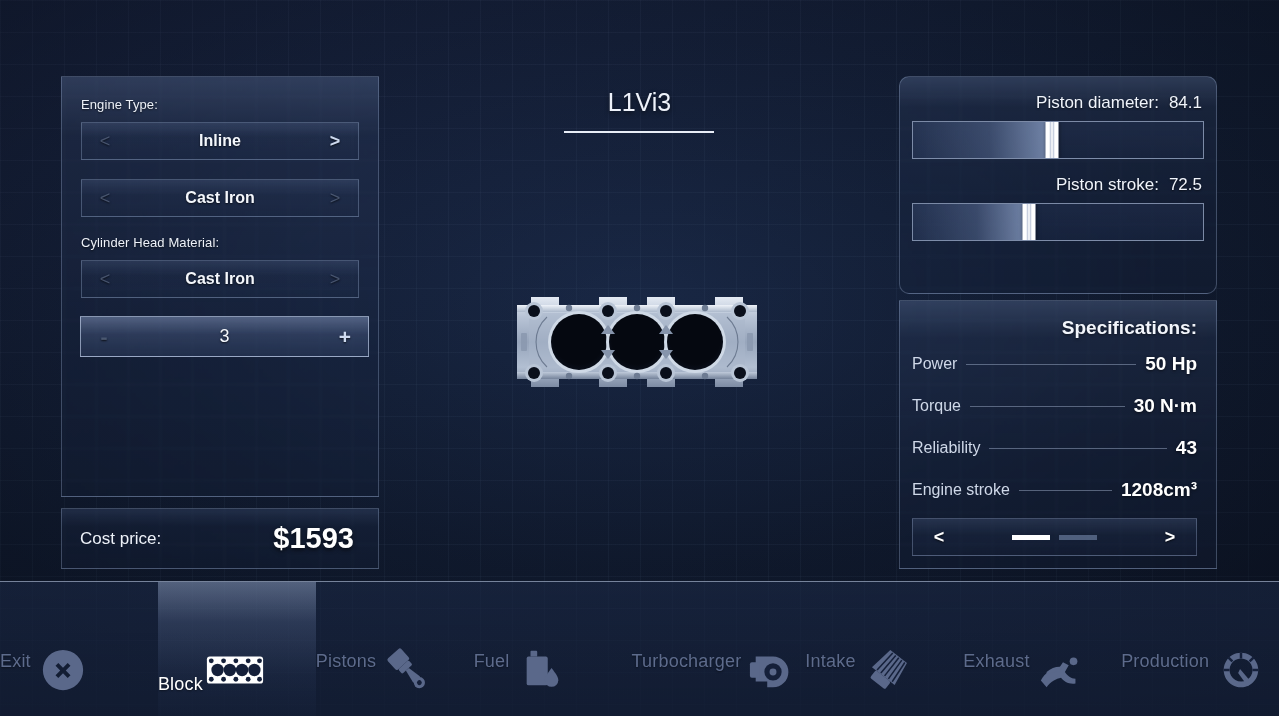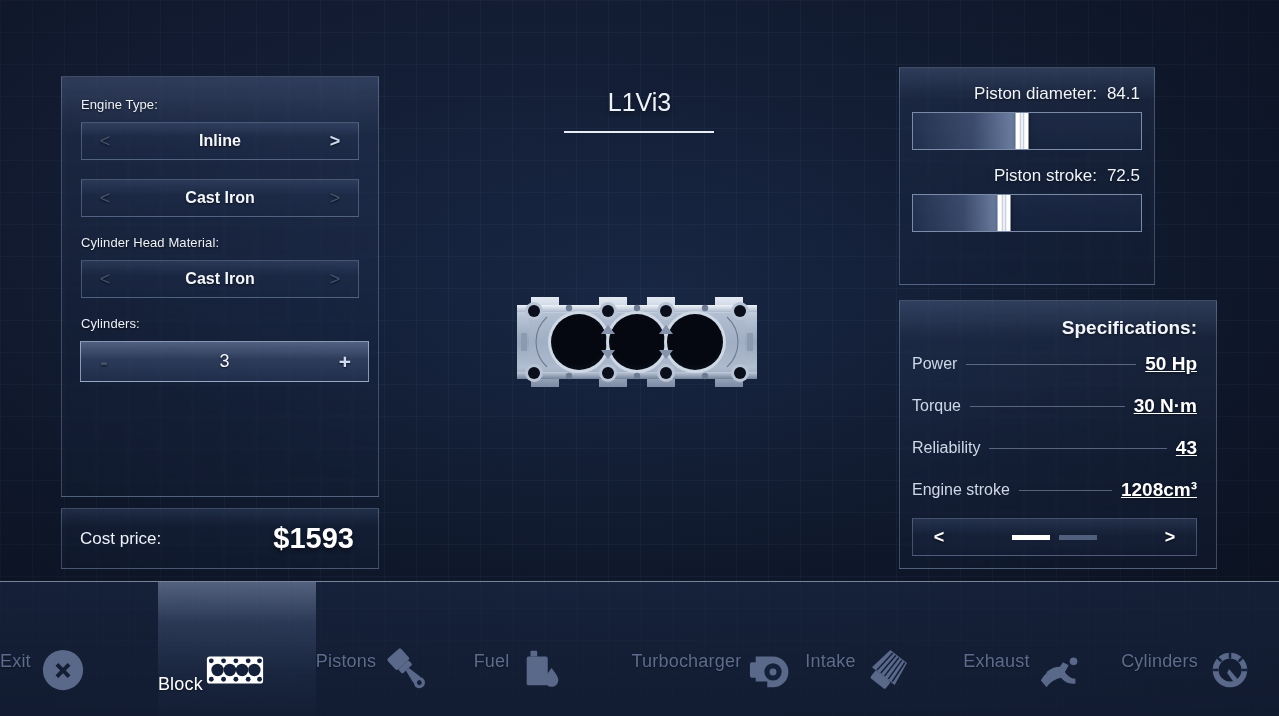--- a/index.html
+++ b/index.html
@@ -35,21 +35,21 @@
   
   .panel {
     position:absolute;
     border:1px solid rgba(168,188,222,0.30);
     background:linear-gradient(180deg, rgba(92,112,152,0.40) 0%, rgba(48,64,98,0.30) 14%, rgba(30,44,74,0.26) 60%, rgba(24,36,62,0.24) 100%);
     backdrop-filter:blur(1px);
   }
   #left-panel { left:61px; top:76px; width:318px; height:421px; }
   #cost-panel { left:61px; top:508px; width:318px; height:61px;
     background:linear-gradient(180deg, rgba(66,84,122,0.34) 0%, rgba(30,44,74,0.26) 30%, rgba(24,36,62,0.22) 100%); }
-  #slider-panel { left:899px; top:67px; width:256px; height:218px; }
+  #slider-panel { left:899px; top:76px; width:318px; height:218px;border-radius:10px; }
   #spec-panel  { left:899px; top:300px; width:318px; height:269px; }
 
   .field-label {
     color:#edf1f8; font-size:13px; font-weight:400;
     letter-spacing:0.1px;
     text-shadow:0 1px 2px rgba(0,0,0,0.6);
   }
 
   
   .selector {
@@ -130,21 +130,21 @@
 
   
   #spec-title {
     text-align:right; color:#f2f5fb; font-size:19px; font-weight:700;
     text-shadow:0 1px 3px rgba(0,0,0,0.6);
   }
   .spec-row { display:flex; align-items:center; height:42px; }
   .spec-name { color:#cfd8e8; font-size:16px; white-space:nowrap; }
   .spec-dash { flex:1; height:1px; background:rgba(182,198,226,0.42); margin:0 9px; }
   .spec-val  { color:#ffffff; font-size:19px; font-weight:700; white-space:nowrap;
-     text-shadow:0 1px 3px rgba(0,0,0,0.55);text-decoration:underline; }
+     text-shadow:0 1px 3px rgba(0,0,0,0.55); }
 
   #spec-pager {
     display:flex; align-items:center;
     height:38px; margin-top:7px;
     border:1px solid rgba(160,180,214,0.34);
     background:linear-gradient(180deg, rgba(80,98,136,0.32) 0%, rgba(38,54,86,0.22) 45%, rgba(30,44,74,0.18) 100%);
   }
   .pager-arrow { width:52px; text-align:center; color:#ffffff; font-size:18px; font-weight:700;
      cursor:pointer; user-select:none; text-shadow:0 1px 2px rgba(0,0,0,0.7); }
   .pager-dots { flex:1; display:flex; justify-content:center; align-items:center; gap:9px; }
@@ -302,21 +302,20 @@
       <div style="margin-top:18px;">
         <div class="field-label">Cylinder Head Material:</div>
         <div class="selector" style="margin-top:10px;">
           <span class="sel-arrow dim">&lt;</span>
           <span class="sel-value">Cast Iron</span>
           <span class="sel-arrow dim">&gt;</span>
         </div>
       </div>
 
       <div style="margin-top:18px;">
-        <div class="field-label">Cylinders:</div>
         <div class="selector hl" style="margin-top:10px;margin-left:-1px;width:289px;">
           <span class="sel-arrow minus">-</span>
           <span class="sel-value num">3</span>
           <span class="sel-arrow plus">+</span>
         </div>
       </div>
 
     </div>
   </div>
 
@@ -489,21 +488,21 @@
       <span class="nav-icon">
         <svg viewBox="0 0 52 44" width="50" height="44">
           <path d="M4 33 c4-8 12-13 19-13 l4-6 6 3 -4 7 c3 4 6 7 11 7 l0 5 c-7 1-12-2-15-6 -5 1-11 4-15 10z"></path>
           <path d="M10 24 c5-4 11-6 16-5 l-2 5 c-5-1-10 1-14 4z"></path>
           <circle cx="38" cy="13" r="4"></circle>
         </svg>
       </span>
     </div>
 
     <div class="nav-item">
-      <span class="nav-label">Cylinders</span>
+      <span class="nav-label">Production</span>
       <span class="nav-icon">
         <svg viewBox="0 0 48 48" width="46" height="46">
           <path d="M24 6 A18 18 0 1 1 23.9 6 Z M24 12 A12 12 0 1 0 24.1 12 Z" fill-rule="evenodd"></path>
           <g stroke="#15203a" stroke-width="2.6">
             <line x1="24" y1="6" x2="24" y2="12"></line>
             <line x1="11" y1="11" x2="15" y2="15"></line>
             <line x1="6" y1="24" x2="12" y2="24"></line>
             <line x1="37" y1="11" x2="33" y2="15"></line>
             <line x1="42" y1="24" x2="36" y2="24"></line>
           </g>

